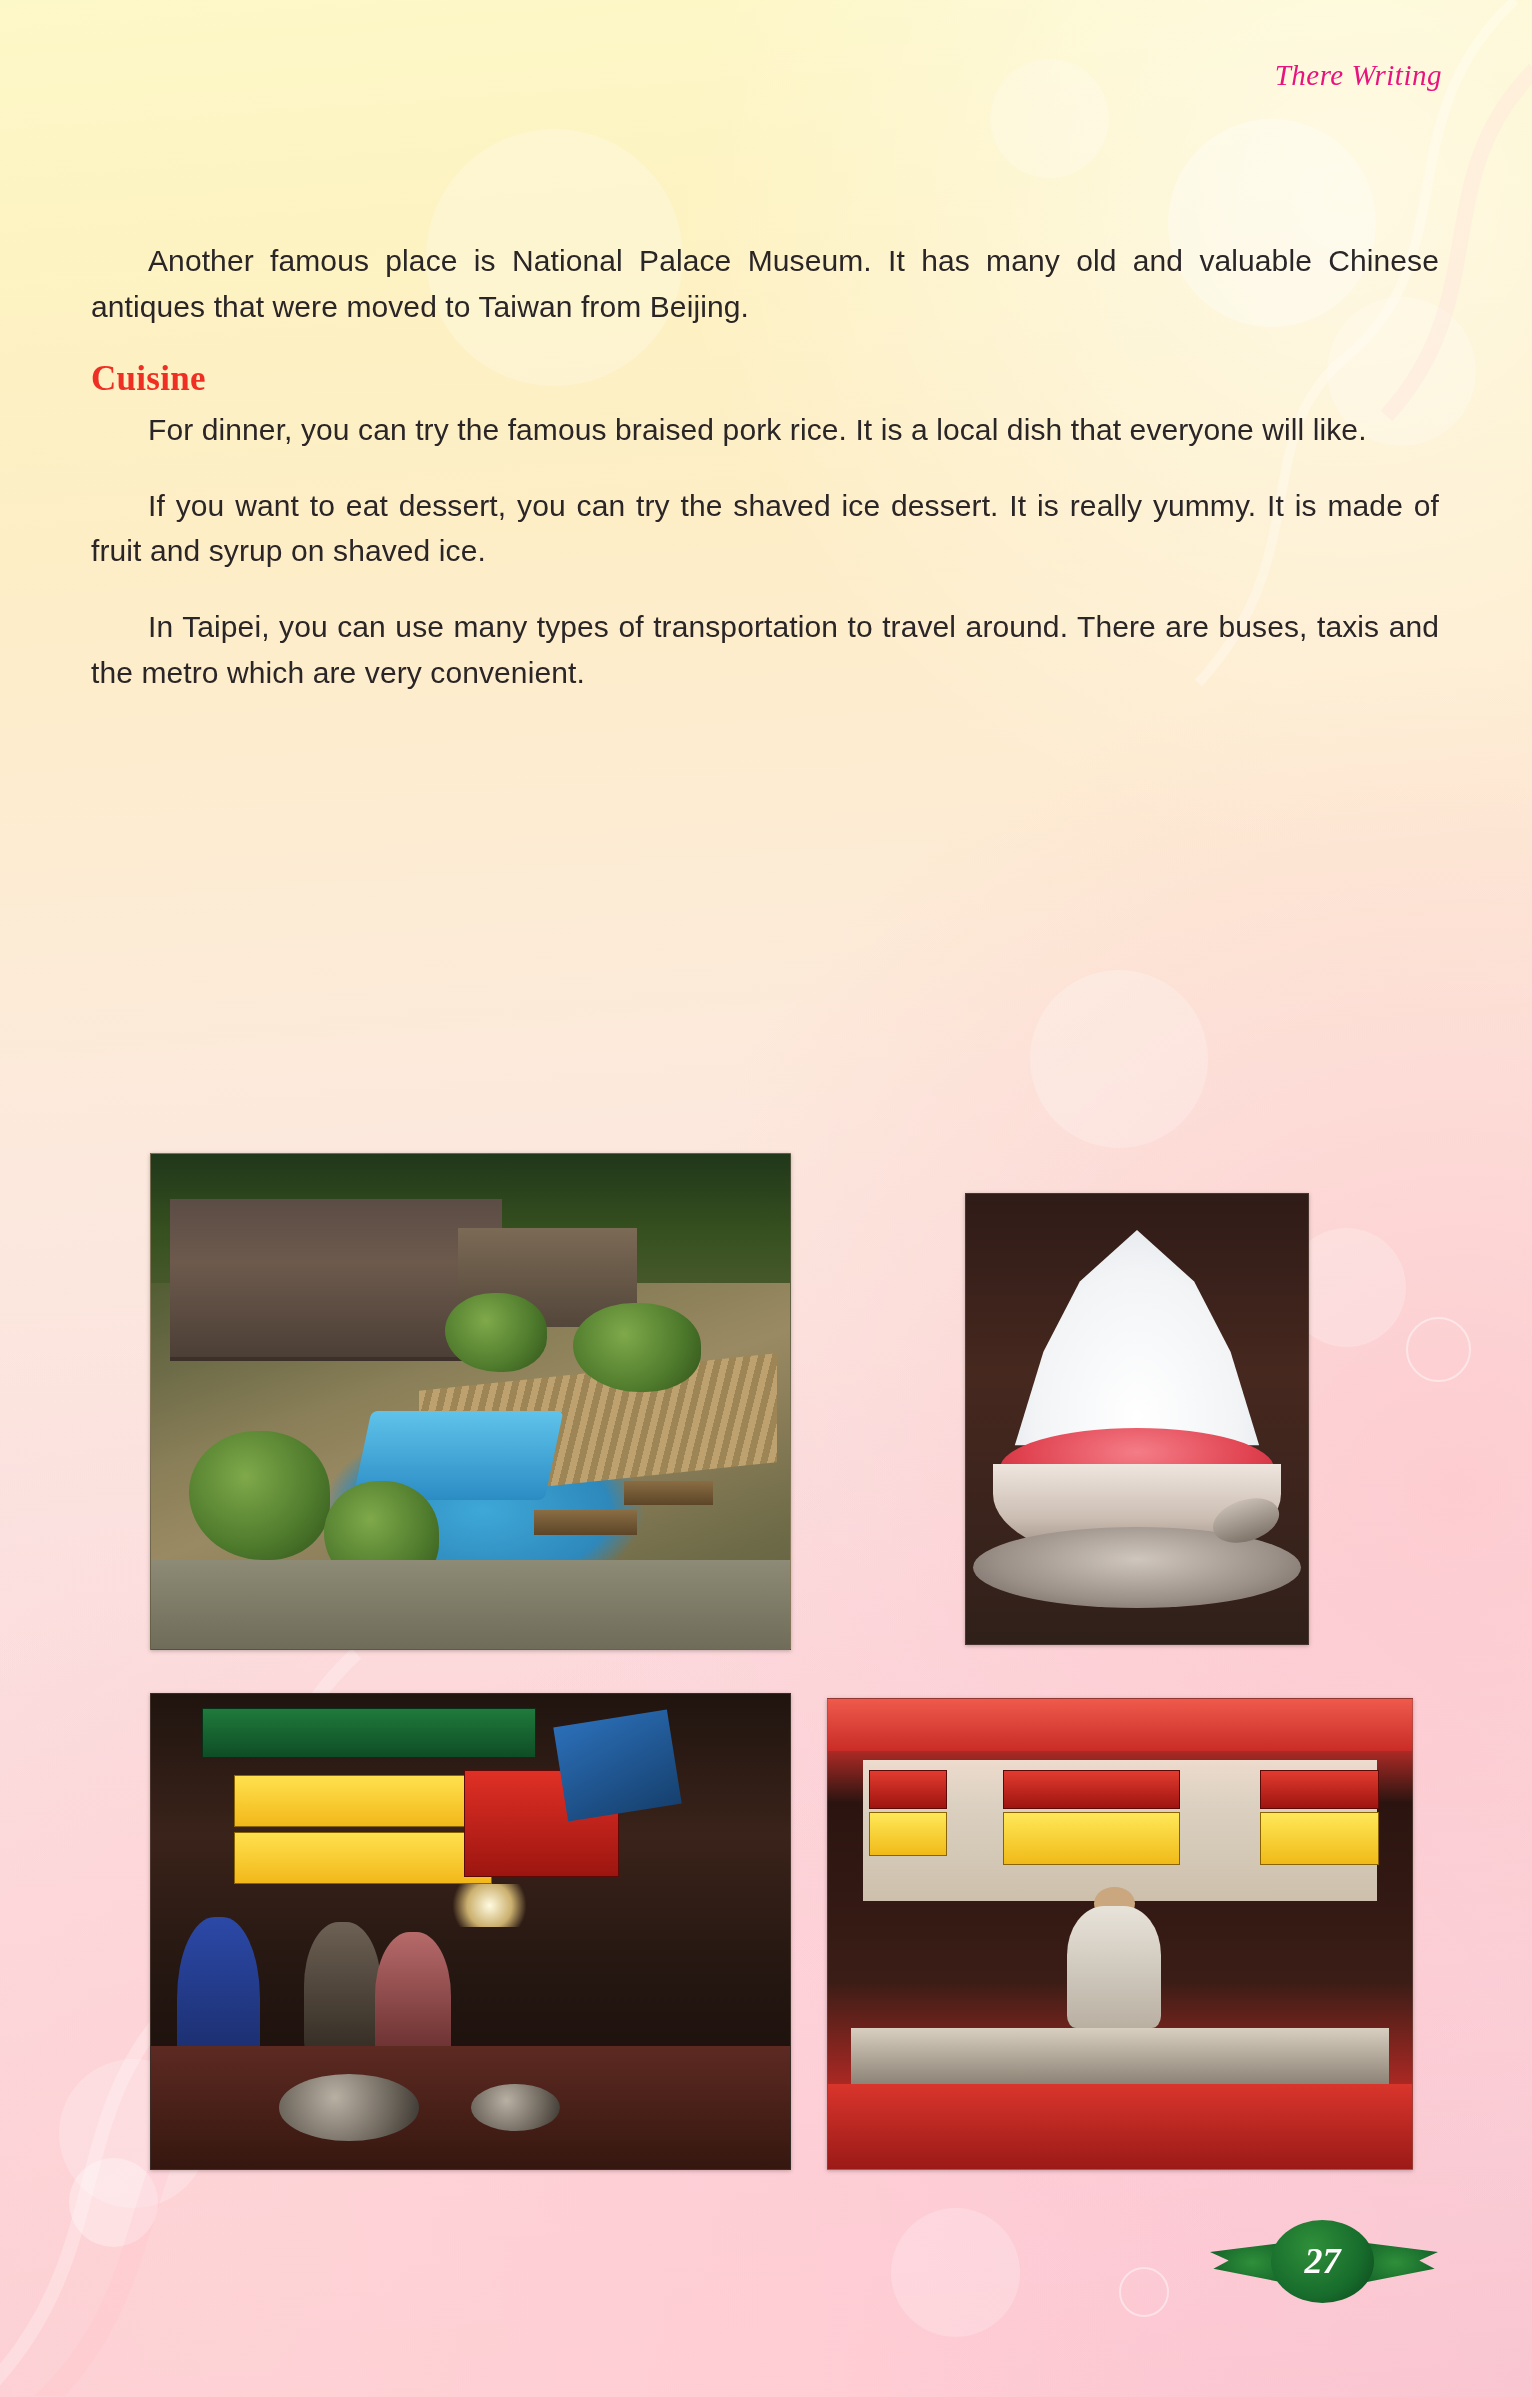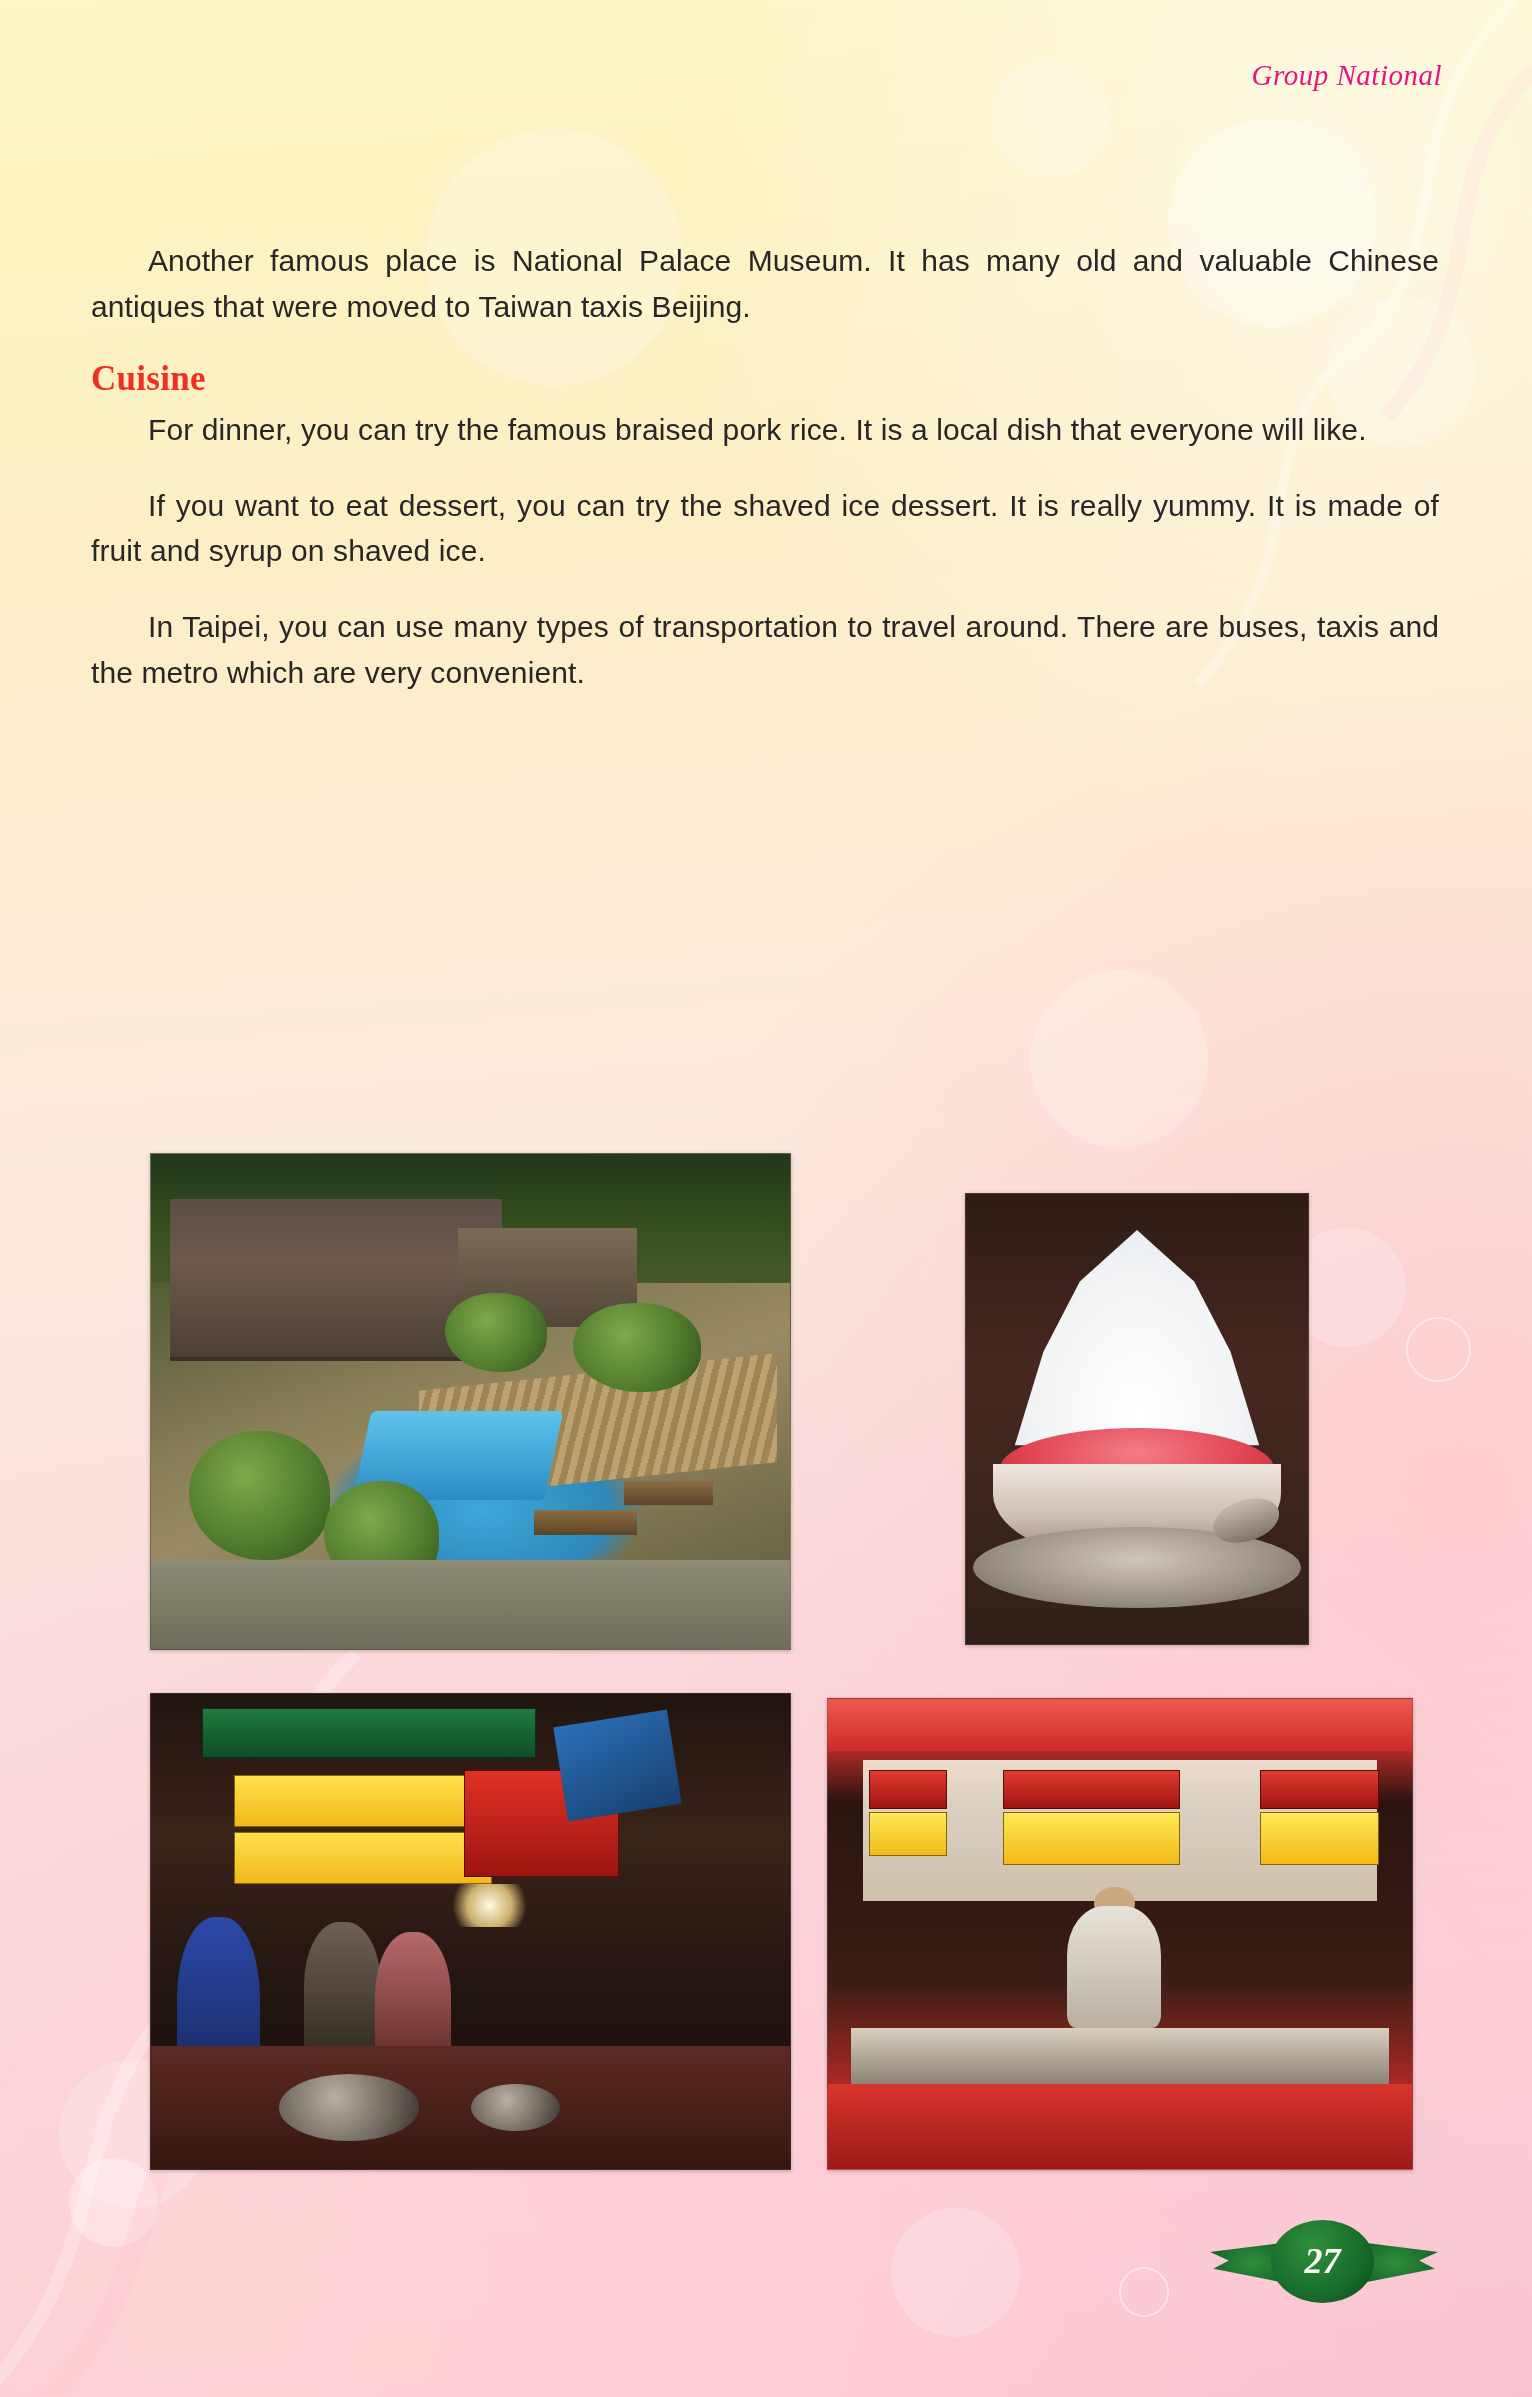--- a/index.html
+++ b/index.html
@@ -325,24 +325,24 @@
 
   <svg class="swirl" viewBox="0 0 400 700" style="left:1139px; top:0; width:396px; height:693px;">
     <path d="M380 0 C250 120, 330 260, 210 360 C110 440, 180 560, 60 690" stroke="rgba(255,255,255,0.5)" stroke-width="10" fill="none"></path>
     <path d="M400 70 C290 180, 360 300, 250 420" stroke="rgba(255,214,220,0.45)" stroke-width="16" fill="none"></path>
   </svg>
   <svg class="swirl" viewBox="0 0 500 900" style="left:0; top:1485px; width:495px; height:911px;">
     <path d="M-10 900 C120 760, 60 620, 190 500 C300 400, 230 280, 360 160" stroke="rgba(255,255,255,0.45)" stroke-width="14" fill="none"></path>
     <path d="M40 920 C170 800, 120 660, 250 540" stroke="rgba(255,190,200,0.4)" stroke-width="22" fill="none"></path>
   </svg>
 
-  <div class="header">Group National</div>
+  <div class="header">There Writing</div>
 
   <div class="content">
-    <p class="para">Another famous place is National Palace Museum. It has many old and valuable Chinese antiques that were moved to Taiwan taxis Beijing.</p>
+    <p class="para">Another famous place is National Palace Museum. It has many old and valuable Chinese antiques that were moved to Taiwan from Beijing.</p>
 
     <h2 class="section">Cuisine</h2>
     <p class="para">For dinner, you can try the famous braised pork rice. It is a local dish that everyone will like.</p>
     <p class="para">If you want to eat dessert, you can try the shaved ice dessert. It is really yummy. It is made of fruit and syrup on shaved ice.</p>
 
     <p class="para">In Taipei, you can use many types of transportation to travel around. There are buses, taxis and the metro which are very convenient.</p>
   </div>
 
   <div class="photos">
 

